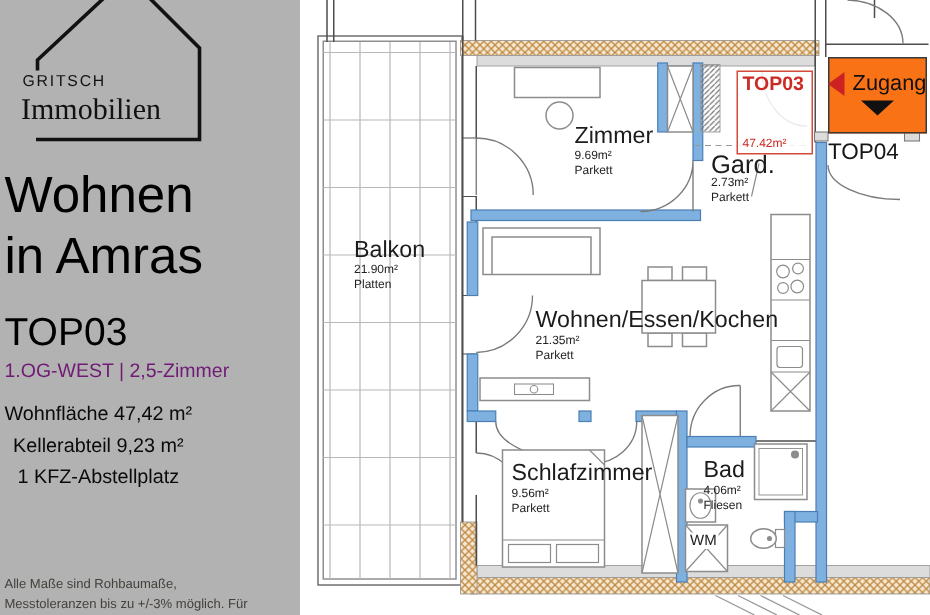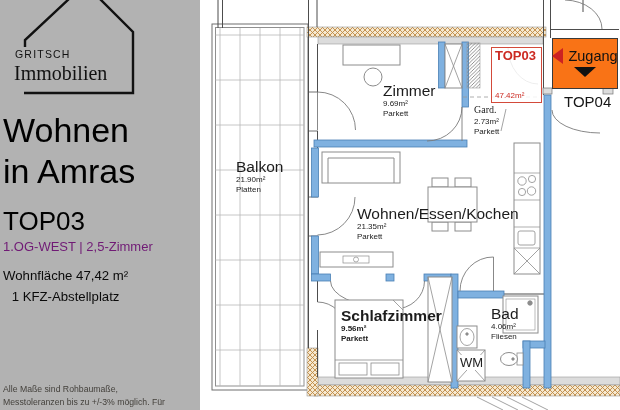--- a/index.html
+++ b/index.html
@@ -19,60 +19,61 @@
   .unit-title { position:absolute; left:3px; top:206px; font-size:26px; line-height:30px; color:#000; }
   .unit-sub { position:absolute; left:3px; top:239px; font-size:13px; color:#701a75; }
   .facts { position:absolute; left:3px; top:265px; font-size:13.2px; line-height:21px; color:#0a0a0a;text-align:center; }
   .facts span { display:block; }
   .disclaimer { position:absolute; left:3px; top:383px; width:162px; font-size:8.7px; line-height:13px; color:#44413c; }
   
   .plan { position:absolute; left:200px; top:0; width:420px; height:410px; background:#fff; }
   .plan-svg { position:absolute; left:0; top:0; }
   .room-label { position:absolute; color:#1c1c1c; white-space:nowrap; }
   .room-label .rname { display:block; font-size:15.5px; line-height:16px; }
-  .room-label.sm .rname { font-size:10px; line-height:14px;font-family:Liberation Serif, serif; }
+  .room-label.sm .rname { font-size:17px; line-height:14px; }
   .room-label .rmeta { display:block; font-size:8px; line-height:9.5px; color:#222; }
   .room-label .rmeta:first-of-type { margin-top:2px; }
   .unit-tag {
     position:absolute; left:291px; top:47px; width:44px;
     border:1px solid #d34a3a; background:rgba(255,255,255,0.85);
     color:#cc2a22; padding:1px 2px 2px 3px;
   }
   .unit-tag .t1 { display:block; font-size:13px; line-height:14px; font-weight:600; }
   .unit-tag .t2 { display:block; font-size:8px; line-height:9px;margin-top:28px; }
   .zugang-box {
     position:absolute; left:352px; top:38px; width:66px; height:51px;
     background:#f97316; border:1.6px solid #3a3a3a; box-sizing:border-box;
   }
   .zugang-row { display:flex; align-items:center; justify-content:center; gap:5px; margin-top:9px; }
   .tri-left { width:0; height:0; border-top:8px solid transparent; border-bottom:8px solid transparent; border-right:11px solid #cc2222; }
   .tri-down { width:0; height:0; margin:3px auto 0; border-left:11px solid transparent; border-right:11px solid transparent; border-top:10px solid #111; }
   .zugang-text { font-size:14.5px; color:#111; }
-  .top04-label { position:absolute; left:352px; top:93px; font-size:15px; color:#161616;padding-left:12px; }
-  .wm-label { position:absolute; left:259px; top:355px; font-size:13px; color:#222; background:#fff; padding:0 1px; }
+  .top04-label { position:absolute; left:352px; top:93px; font-size:15px; color:#161616; }
+  .wm-label { position:absolute; left:259px; top:355px; font-size:10px; color:#222; background:#fff; padding:0 1px; }
 </style>
 </head>
 <body>
 
 <div class="screen">
 
   <aside class="sidebar">
     <svg class="logo-svg" width="130" height="97" viewBox="0 0 130 97">
       <path d="M15,47 L15,40 L75,-16 L123,32 L123,93 L14,93" fill="none" stroke="#111" stroke-width="2.4"></path>
     </svg>
     <div class="brand-top">GRITSCH</div>
     <div class="brand-bottom">Immobilien</div>
     <div class="main-title">
       <span>Wohnen</span><br>
       <span>in Amras</span>
     </div>
     <div class="unit-title">TOP03</div>
     <div class="unit-sub">1.OG-WEST | 2,5-Zimmer</div>
     <div class="facts">
       <span>Wohnfläche 47,42 m²</span>
+      <span>Kellerabteil 9,23 m²</span>
       <span>1 KFZ-Abstellplatz</span>
     </div>
     <div class="disclaimer">Alle Maße sind Rohbaumaße, Messtoleranzen bis zu +/-3% möglich. Für die Möblierung Naturmaße</div>
   </aside>
 
   <div class="plan">
     <svg class="plan-svg" width="420" height="410" viewBox="0 0 420 410">
       <defs>
         <pattern id="hatch" width="5" height="5" patternUnits="userSpaceOnUse">
           <rect width="5" height="5" fill="#f5e8d0"></rect>
@@ -234,26 +235,26 @@
     <div class="room-label sm" style="left:274px; top:103px;">
       <span class="rname">Gard.</span>
       <span class="rmeta">2.73m²</span>
       <span class="rmeta">Parkett</span>
     </div>
     <div class="room-label" style="left:157px; top:206px;">
       <span class="rname">Wohnen/Essen/Kochen</span>
       <span class="rmeta">21.35m²</span>
       <span class="rmeta">Parkett</span>
     </div>
-    <div class="room-label" style="left:141px; top:308px;font-weight:bold;">
+    <div class="room-label" style="left:141px; top:308px;">
       <span class="rname">Schlafzimmer</span>
       <span class="rmeta">9.56m²</span>
       <span class="rmeta">Parkett</span>
     </div>
-    <div class="room-label" style="left:291px; top:306px;">
+    <div class="room-label" style="left:269px; top:306px;">
       <span class="rname">Bad</span>
       <span class="rmeta">4.06m²</span>
       <span class="rmeta">Fliesen</span>
     </div>
 
     <div class="unit-tag">
       <span class="t1">TOP03</span>
       <span class="t2">47.42m²</span>
     </div>
 

